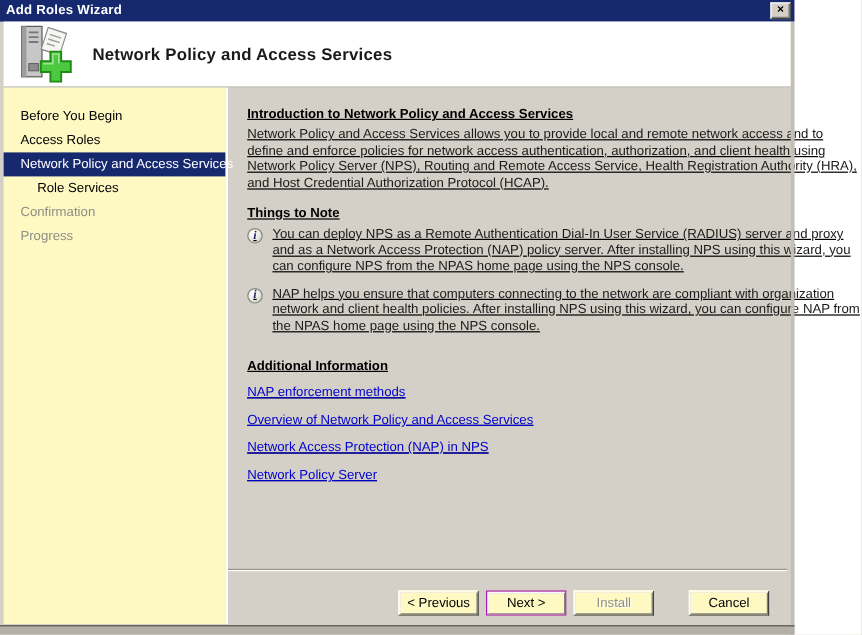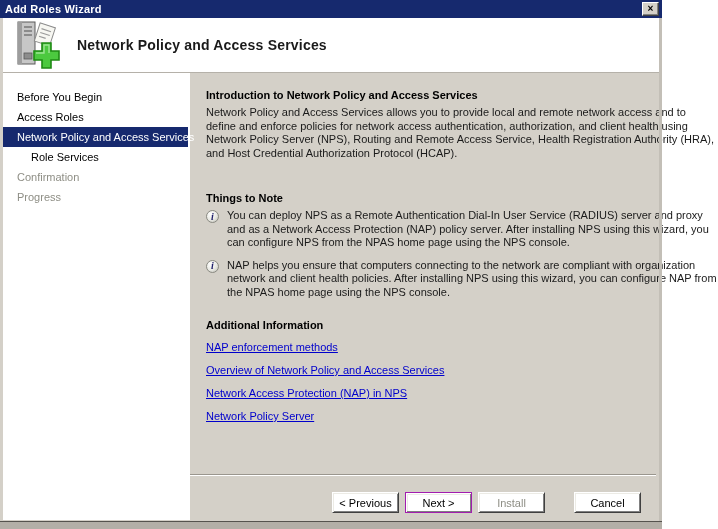--- a/index.html
+++ b/index.html
@@ -37,44 +37,45 @@
     display:flex; align-items:center;
   }
   .wizard-icon { margin-left:8px; width:52px; height:50px; flex:0 0 auto; }
   .header-title {
     margin-left:14px; font-size:14px; font-weight:bold; color:#1a1a1a; letter-spacing:.2px;
   }
 
   
   .sidebar {
     position:absolute; left:3px; top:73px; width:185px; bottom:9px;
-    background:#ffffff; padding-top:14px;
+    background:#fef9c3; padding-top:14px;
   }
   .side-item {
     height:20px; line-height:20px; padding-left:14px;
     color:#000; white-space:nowrap; cursor:default;
   }
   .side-item.selected {
     background:#16296e; color:#fff;
   }
   .side-item.child { padding-left:28px; }
   .side-item.disabled { color:#8e8e85; }
   .divider-v {
     position:absolute; left:188px; top:73px; width:2px; bottom:9px;
     background:#ffffff;
   }
 
   
   .content {
     position:absolute; left:190px; top:73px; right:4px; height:401px;
     padding:16px 10px 0 16px;
+    text-decoration:underline;
   }
   .section-heading { font-weight:bold; margin-bottom:5px; }
   .intro-text { width:512px; line-height:13.5px; color:#1a1a1a; }
-  .notes-heading { margin-top:32px; }
+  .notes-heading { margin-top:12px; }
   .note-row { display:flex; width:516px; margin:4px 0 9px 0; }
   .info-icon {
     flex:0 0 13px; width:13px; height:13px; margin-top:1px;
     border-radius:50%;
     background: radial-gradient(circle at 35% 30%, #ffffff 0%, #e8e8e2 55%, #b9b9b1 100%);
     border:1px solid #8a8a82;
     color:#20206a; font-family:"Liberation Serif", serif;
     font-style:italic; font-weight:bold; font-size:10px;
     display:flex; align-items:center; justify-content:center; line-height:1;
   }
@@ -89,21 +90,21 @@
   .separator {
     position:absolute; left:190px; right:6px; top:474px; height:2px;
     border-top:1px solid #9a968e; border-bottom:1px solid #ffffff;
   }
   .button-row {
     position:absolute; top:492px; left:190px; right:21px;
     display:flex; justify-content:flex-end;
   }
   .btn {
     width:67px; height:21px; margin-left:6px;
-    background:#ffffff; font-family:"Liberation Sans", sans-serif; font-size:11px; color:#000;
+    background:#fef9c3; font-family:"Liberation Sans", sans-serif; font-size:11px; color:#000;
     border:1px solid; border-color:#ffffff #404040 #404040 #ffffff;
     box-shadow: inset 1px 1px 0 #ecebe5, inset -1px -1px 0 #808080;
     cursor:default;
   }
   .btn-default {
     border:1px solid #a21caf;
     box-shadow: inset 1px 1px 0 #ffffff, inset -1px -1px 0 #808080, inset 2px 2px 0 #ecebe5;
   }
   .btn:disabled {
     color:#8e8e85; text-shadow:1px 1px 0 #ffffff;

